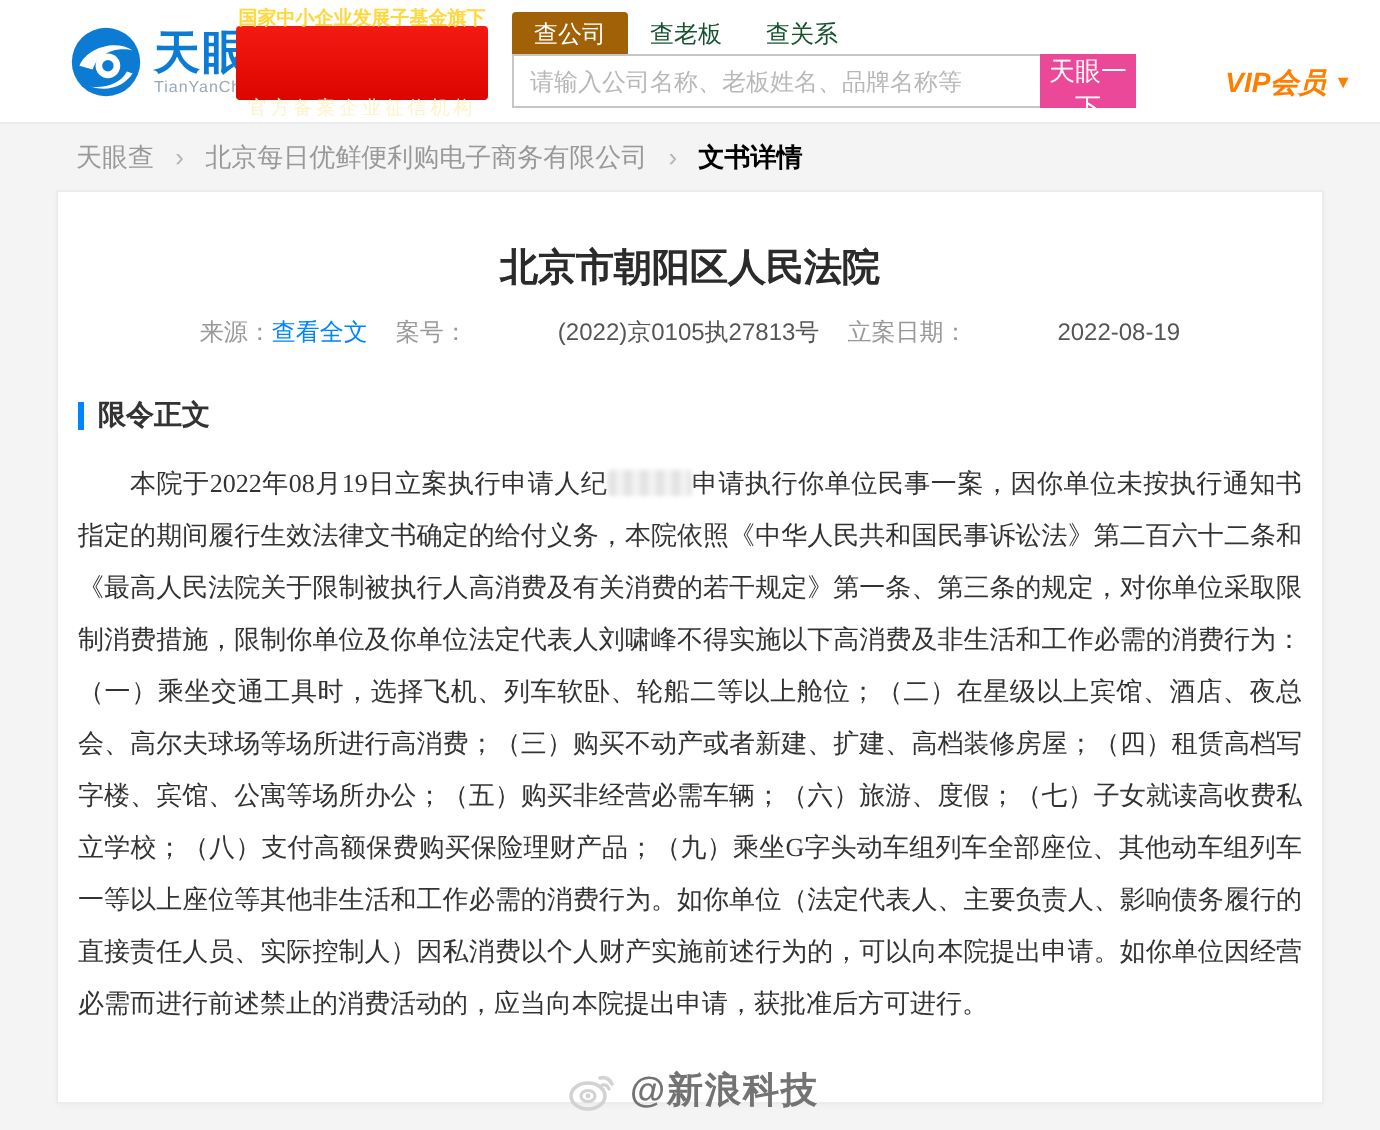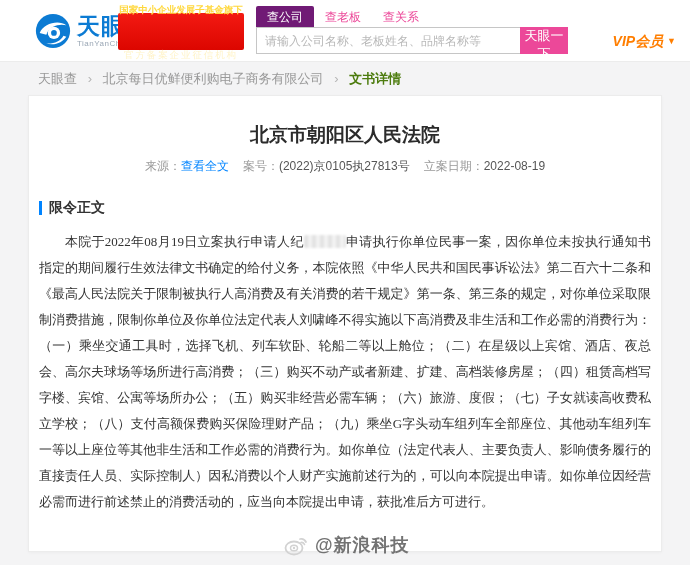--- a/index.html
+++ b/index.html
@@ -10,40 +10,40 @@
   .topbar { position:absolute; left:0; top:0; width:690px; height:62px; background:#fff; border-bottom:1px solid #ececec; z-index:5; }
   .logo { position:absolute; left:34px; top:12px; display:flex; align-items:center; cursor:pointer; }
   .logo-icon { width:38px; height:38px; }
   .brand-txt { margin-left:5px; display:flex; flex-direction:column; line-height:1; }
   .brand-name { font-size:23px; font-weight:bold; color:#0c7bd3; letter-spacing:1px; }
   .brand-domain { font-size:8px; color:#9aa7b5; margin-top:2px; letter-spacing:0.5px; }
   .badge { position:absolute; left:118px; top:13px; width:126px; height:37px; background:linear-gradient(180deg,#f31a12,#dc0600); border-radius:2px; display:flex; flex-direction:column; justify-content:center; align-items:center;gap:32px; }
   .badge-l1 { font-size:10px; font-weight:bold; color:#ffd83d; line-height:13px; white-space:nowrap; transform:scale(0.95); }
   .badge-l2 { font-size:10px; color:#fff3c8; letter-spacing:2px; line-height:13px; white-space:nowrap; transform:scale(0.95); }
   .tabs { position:absolute; left:256px; top:6px; display:flex; }
-  .tab { font-size:12px; color:#ec4899; padding:3px 11px; cursor:pointer; }
-  .tab.active { background:#701a75; color:#fff; border-radius:2px 2px 0 0; }
+  .tab { font-size:12px; color:#14532d; padding:3px 11px; cursor:pointer; }
+  .tab.active { background:#a16207; color:#fff; border-radius:2px 2px 0 0; }
   .search-row { position:absolute; left:256px; top:27px; display:flex; align-items:center; }
   .search-input { width:264px; height:27px; border:1px solid #c6c6c6; border-right:none; font-size:12px; padding:0 8px; color:#333; outline:none; }
   .search-input::placeholder { color:#b8b8b8; }
   .search-btn { width:48px; height:27px; background:#ec4899; color:#fff; border:none; font-size:13px; cursor:pointer; }
   .vip { position:absolute; right:14px; top:33px; color:#ff7e00; font-size:14px; font-weight:bold; font-style:italic; cursor:pointer; white-space:nowrap; }
   .vip .caret { font-style:normal; font-size:9px; vertical-align:2px; }
 
   
   .breadcrumb { position:absolute; left:38px; top:64px; height:30px; line-height:30px; font-size:13px; color:#999; white-space:nowrap; }
   .breadcrumb .sep { margin:0 7px; color:#b5b5b5; }
   .crumb { color:#999; cursor:pointer; }
-  .crumb.current { color:#4d7c0f; font-weight:bold; cursor:default; }
+  .crumb.current { color:#000000; font-weight:bold; cursor:default; }
 
   
   .card { position:absolute; left:28px; top:95px; width:634px; height:457px; background:#fff; border:1px solid #ececec; box-shadow:0 1px 3px rgba(0,0,0,0.03); }
-  .doc-title { text-align:center; margin-top:25px; font-family:Liberation Serif, serif; font-weight:bold; font-size:19px; color:#2b2b2b; line-height:28px; }
+  .doc-title { text-align:center; margin-top:25px; font-family:Liberation Mono, monospace; font-weight:bold; font-size:19px; color:#2b2b2b; line-height:28px; }
   .doc-meta { text-align:center; margin-top:9px; font-size:12px; color:#999; }
-  .doc-meta .val { color:#555; }
+  .doc-meta .val { color:#555;margin-left:45px; }
   .doc-meta .link { color:#0084ff; cursor:pointer; }
   .doc-meta .gap { display:inline-block; width:14px; }
   .section-head { margin:24px 12px 0 10px; display:flex; align-items:center; }
   .section-bar { width:3px; height:14px; background:#0084ff; margin-right:7px; }
   .section-title { font-size:14px; font-weight:bold; color:#333; }
 
   .doc-body { margin:12px 10px 0 10px; font-family:"Liberation Serif", serif; font-size:13px; line-height:26px; color:#333; text-align:justify; }
   .addressee { color:#0084ff; cursor:pointer; }
   .para { text-indent:2em; }
   .redacted { display:inline-block; width:42px; height:13px; vertical-align:-2px; border-radius:2px; background:repeating-linear-gradient(90deg,#e3e3e3 0 4px,#f2f2f2 4px 8px); filter:blur(1px); }

